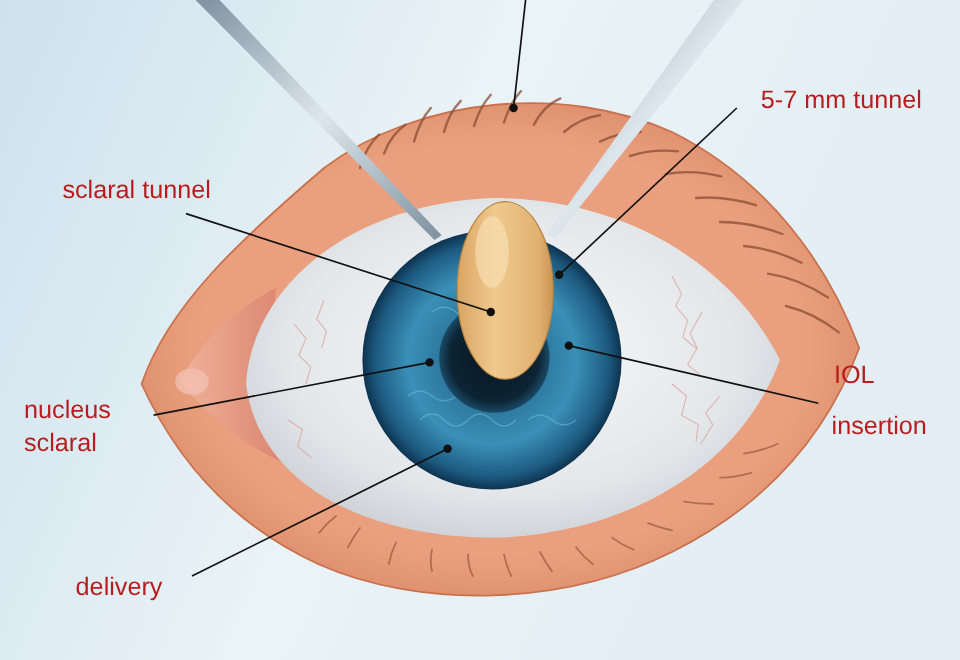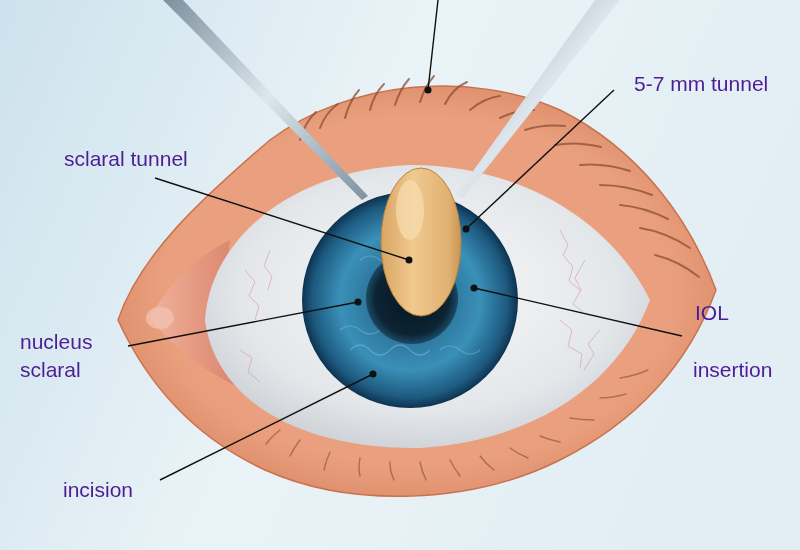--- a/index.html
+++ b/index.html
@@ -1,19 +1,19 @@
 <!DOCTYPE html>
 <html><head>
 <meta charset="utf-8">
 <style>
   html, body { margin: 0; padding: 0; }
   body { width: 800px; height: 550px; overflow: hidden; position: relative;
          font-family: "Liberation Sans", "DejaVu Sans", sans-serif; }
   #stage { position: absolute; left: 0; top: 0; width: 800px; height: 550px; }
-  .label { position: absolute; color: #4c1d95; font-size: 21px; line-height: 25px; white-space: nowrap; text-align: right; }
+  .label { position: absolute; color: #b91c1c; font-size: 21px; line-height: 25px; white-space: nowrap; text-align: right; }
 </style>
 </head>
 <body>
 
 <svg id="stage" viewBox="0 0 800 550" xmlns="http://www.w3.org/2000/svg">
   <defs>
     <linearGradient id="bg" x1="0" y1="0" x2="1" y2="0.3">
       <stop offset="0" stop-color="#cde2ed"></stop>
       <stop offset="0.5" stop-color="#eaf3f7"></stop>
       <stop offset="1" stop-color="#e2eef4"></stop>
@@ -136,19 +136,19 @@
   <g fill="#111">
     <circle cx="428" cy="90" r="3.5"></circle>
     <circle cx="409" cy="260" r="3.5"></circle>
     <circle cx="466" cy="229" r="3.5"></circle>
     <circle cx="358" cy="302" r="3.5"></circle>
     <circle cx="474" cy="288" r="3.5"></circle>
     <circle cx="373" cy="374" r="3.5"></circle>
   </g>
 </svg>
 
-<div class="label" style="left:52px;top:146px;margin-left:12px;">sclaral tunnel</div>
+<div class="label" style="left:52px;top:146px;">sclaral tunnel</div>
 <div class="label" style="left:634px;top:71px;">5-7 mm tunnel</div>
 <div class="label" style="left:20px;top:329px;">nucleus</div>
 <div class="label" style="left:20px;top:357px;">sclaral</div>
 <div class="label" style="left:695px;top:300px;">IOL</div>
-<div class="label" style="left:693px;top:357px;">insertion</div>
-<div class="label" style="left:63px;top:477px;">incision</div>
+<div class="label" style="left:693px;top:343px;">insertion</div>
+<div class="label" style="left:63px;top:477px;">delivery</div>
 
 </body></html>

